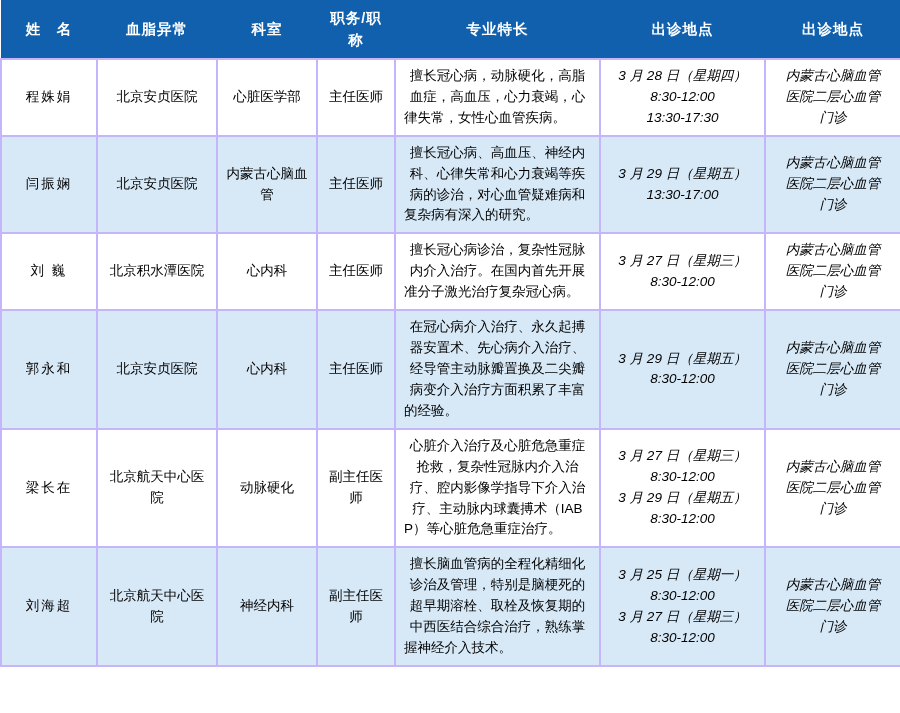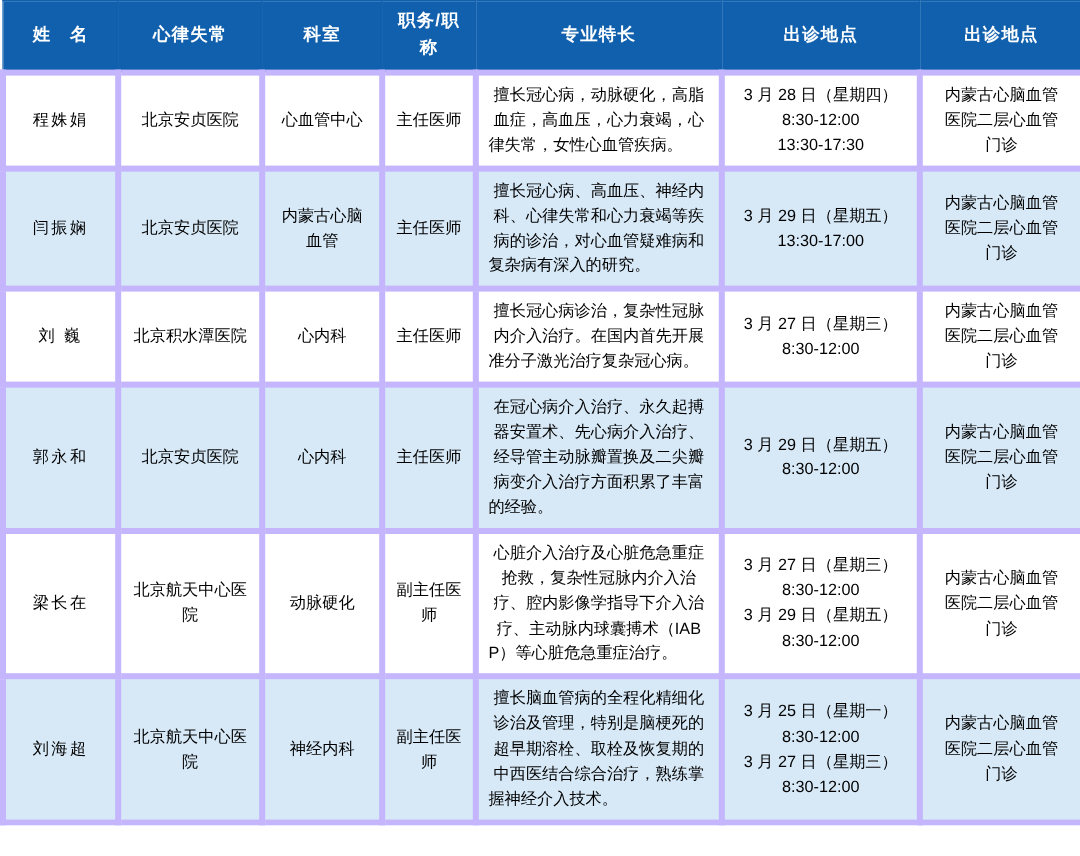--- a/index.html
+++ b/index.html
@@ -15,21 +15,21 @@
     width: 900px;
     box-sizing: border-box;
   }
   table.schedule {
     border-collapse: collapse;
     width: 900px;
     table-layout: fixed;
   }
   table.schedule th,
   table.schedule td {
-    border: 5px solid #c4b5fd;
+    border: 2px solid #c4b5fd;
     text-align: center;
     vertical-align: middle;
     font-size: 13.5px;
     line-height: 1.55;
     padding: 6px 8px;
     box-sizing: border-box;
     word-break: break-all;
   }
   table.schedule thead th {
     background: #1160ad;
@@ -53,53 +53,53 @@
   tbody tr.row-dark td  { background: #d7e9f7; }
 
   td.cell-name     { font-weight: normal; letter-spacing: 2px; }
   td.cell-unit     { }
   td.cell-dept     { }
   td.cell-title    { }
   td.cell-special  { text-align: justify; text-align-last: left; line-height: 1.75; padding: 10px 12px; }
   td.cell-time     { line-height: 1.7; }
   td.cell-place    { line-height: 1.7; text-align: left; padding-left: 14px; }
 
-  .line { display: block; }
+  .line { display: block; font-style: italic; }
 </style>
 </head>
 <body>
 
 <div class="sheet">
   <table class="schedule">
     <colgroup>
       <col class="c0">
         <col class="c1">
         <col class="c2">
         <col class="c3">
         <col class="c4">
         <col class="c5">
         <col class="c6">
     </colgroup>
     <thead>
       <tr>
         <th>姓　名</th>
-        <th>心律失常</th>
+        <th>血脂异常</th>
         <th>科室</th>
         <th>职务/职称</th>
         <th>专业特长</th>
         <th>出诊地点</th>
         <th>出诊地点</th>
       </tr>
     </thead>
     <tbody>
 
       <tr class="row-light">
         <td class="cell-name">程姝娟</td>
         <td class="cell-unit">北京安贞医院</td>
-        <td class="cell-dept">心血管中心</td>
+        <td class="cell-dept">心脏医学部</td>
         <td class="cell-title">主任医师</td>
         <td class="cell-special">擅长冠心病，动脉硬化，高脂血症，高血压，心力衰竭，心律失常，女性心血管疾病。</td>
         <td class="cell-time">
           <span class="line">3 月 28 日（星期四）</span>
           <span class="line">8:30-12:00</span>
           <span class="line">13:30-17:30</span>
         </td>
         <td class="cell-place">
           <span class="line">内蒙古心脑血管</span>
           <span class="line">医院二层心血管</span>

